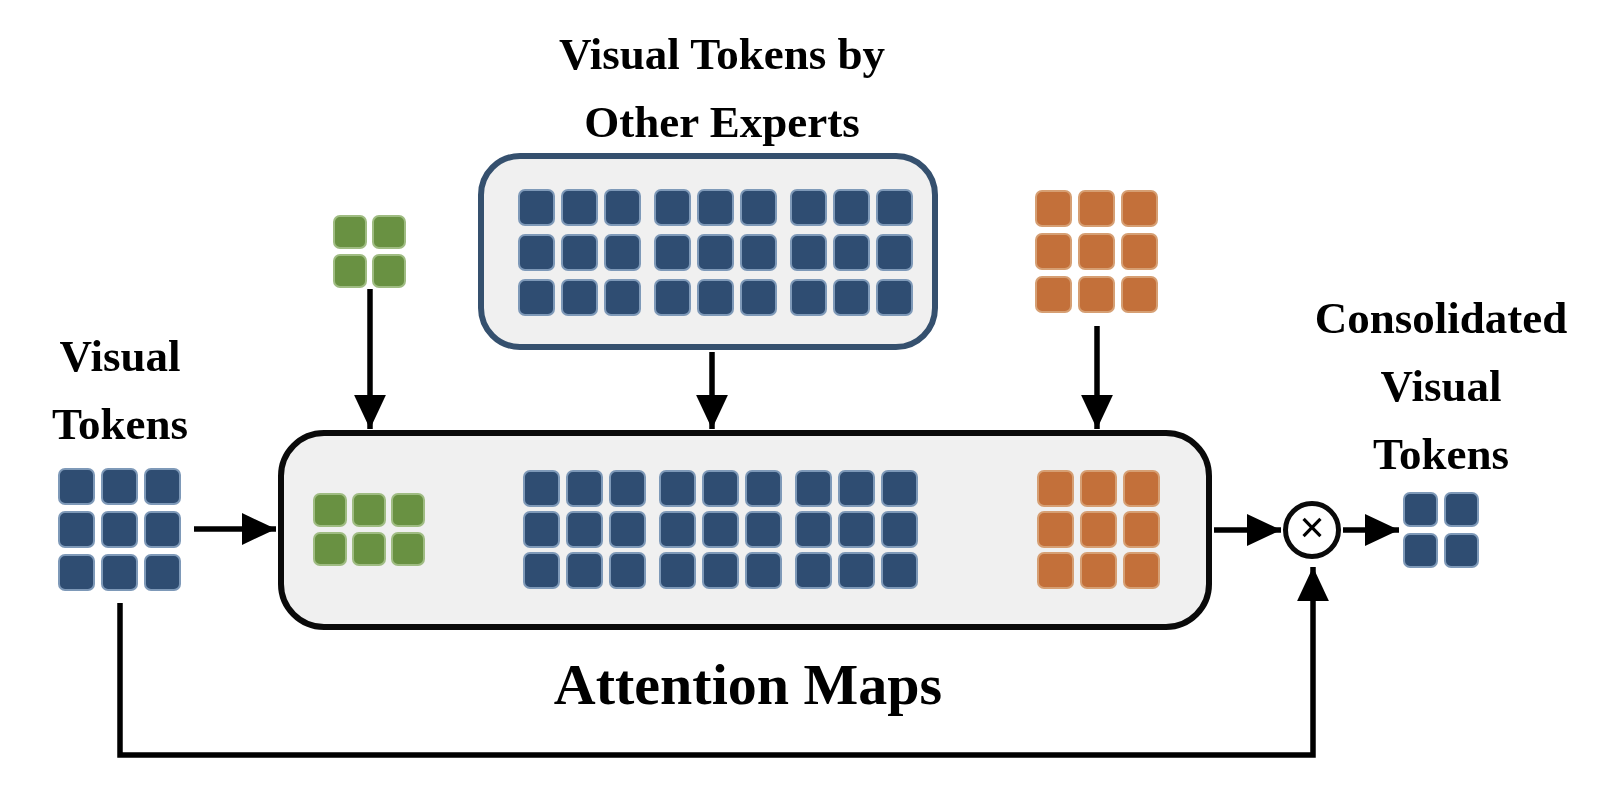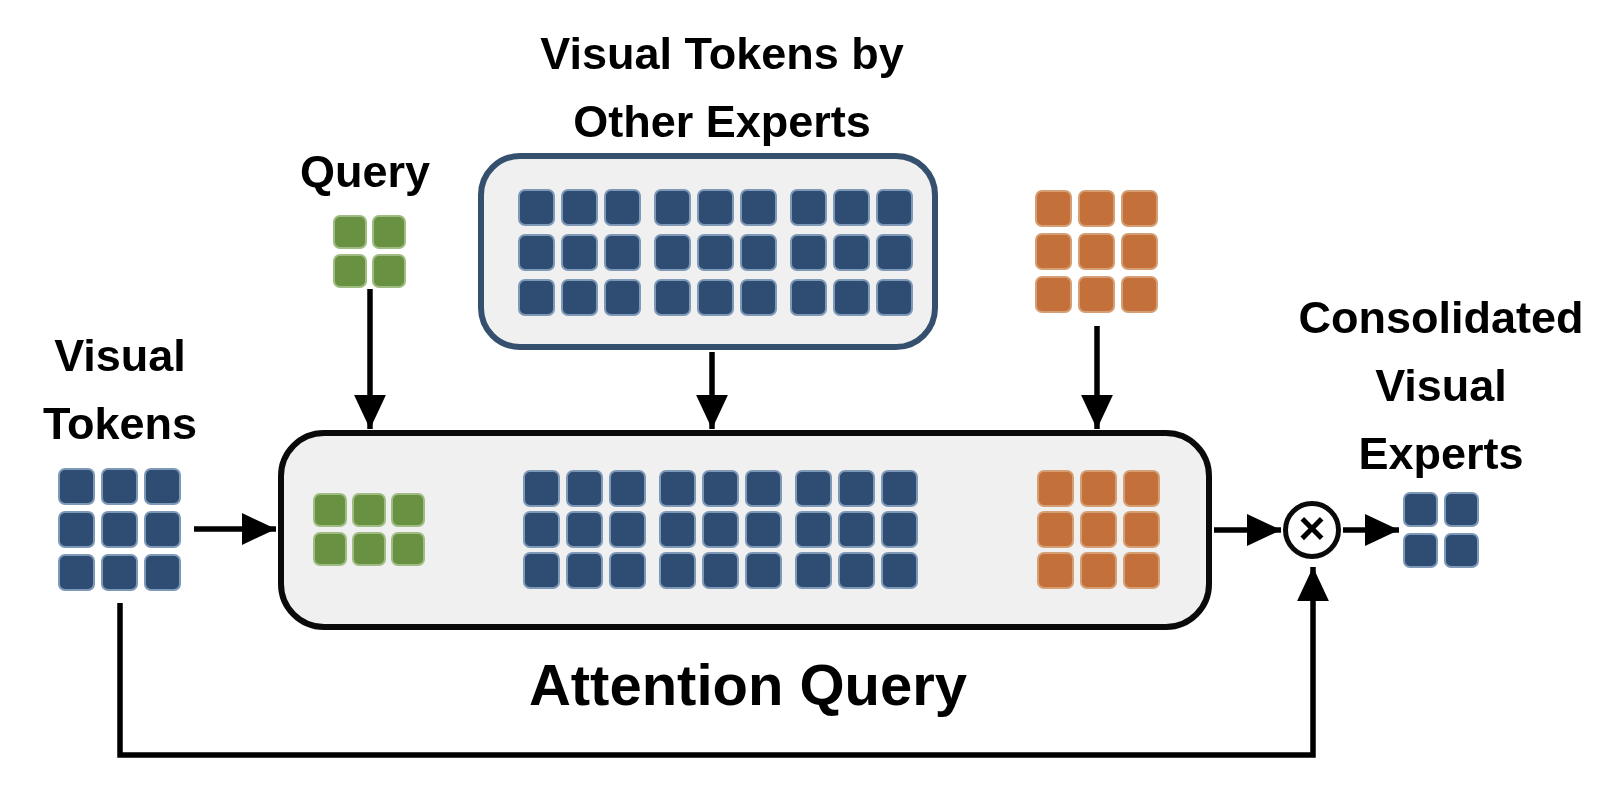--- a/index.html
+++ b/index.html
@@ -1,18 +1,18 @@
 <!DOCTYPE html>
 <html><head>
 <meta charset="utf-8">
 <style>
   html,body{margin:0;padding:0;background:#ffffff;}
   #canvas{
     position:relative;width:1622px;height:796px;background:#ffffff;overflow:hidden;
-    font-family:Liberation Sans, sans-serif;color:#000;
+    font-family:Liberation Serif, serif;color:#000;
   }
   .lbl{
     position:absolute;text-align:center;white-space:pre-line;
     font-weight:600;color:#000;letter-spacing:0px;
   }
   .fs45{font-size:45px;line-height:68px;}
   .fs58{font-size:58px;line-height:78px;}
   .tokgrid{position:absolute;display:flex;align-items:flex-start;}
   .tok{box-sizing:border-box;border-radius:7px;border:2px solid transparent;}
   .roundbox{position:absolute;box-sizing:border-box;background:#F0F0F0;}
@@ -44,31 +44,30 @@
       <line x1="194" y1="529" x2="276" y2="529" marker-end="url(#ah)"></line>
       <line x1="1214" y1="530" x2="1281" y2="530" marker-end="url(#ah)"></line>
       <line x1="1343" y1="530" x2="1399" y2="530" marker-end="url(#ah)"></line>
       <path d="M120,603 L120,755 L1313,755 L1313,567" marker-end="url(#ah)"></path>
     </g>
   </svg>
 
   <div class="lbl fs45" style="left:447px;top:20px;width:550px;">Visual Tokens by
 Other Experts</div>
 
-  <div class="lbl fs45" style="left:265px;top:138px;width:200px;">Query</div>
 
 
   <div class="lbl fs45" style="left:20px;top:322px;width:200px;">Visual
 Tokens</div>
 
   <div class="lbl fs45" style="left:1286px;top:284px;width:310px;">Consolidated
 Visual
-Experts</div>
-
-  <div class="lbl fs58" style="left:448px;top:646px;width:600px;">Attention Query</div>
+Tokens</div>
+
+  <div class="lbl fs58" style="left:448px;top:646px;width:600px;">Attention Maps</div>
 
   <div id="experts-box" class="roundbox" style="left:478px;top:153px;width:460px;height:197px;"></div>
   <div class="tokgrid" style="left: 518px; top: 189px; column-gap: 13px;">
       <div style="display: grid; grid-template-columns: repeat(3, 37px); gap: 8px 6px;">
         <div class="tok" style="width: 37px; height: 37px; background: rgb(47, 77, 114); border-color: rgb(126, 153, 184);"></div>
         <div class="tok" style="width: 37px; height: 37px; background: rgb(47, 77, 114); border-color: rgb(126, 153, 184);"></div>
         <div class="tok" style="width: 37px; height: 37px; background: rgb(47, 77, 114); border-color: rgb(126, 153, 184);"></div>
         <div class="tok" style="width: 37px; height: 37px; background: rgb(47, 77, 114); border-color: rgb(126, 153, 184);"></div>
         <div class="tok" style="width: 37px; height: 37px; background: rgb(47, 77, 114); border-color: rgb(126, 153, 184);"></div>
         <div class="tok" style="width: 37px; height: 37px; background: rgb(47, 77, 114); border-color: rgb(126, 153, 184);"></div>

